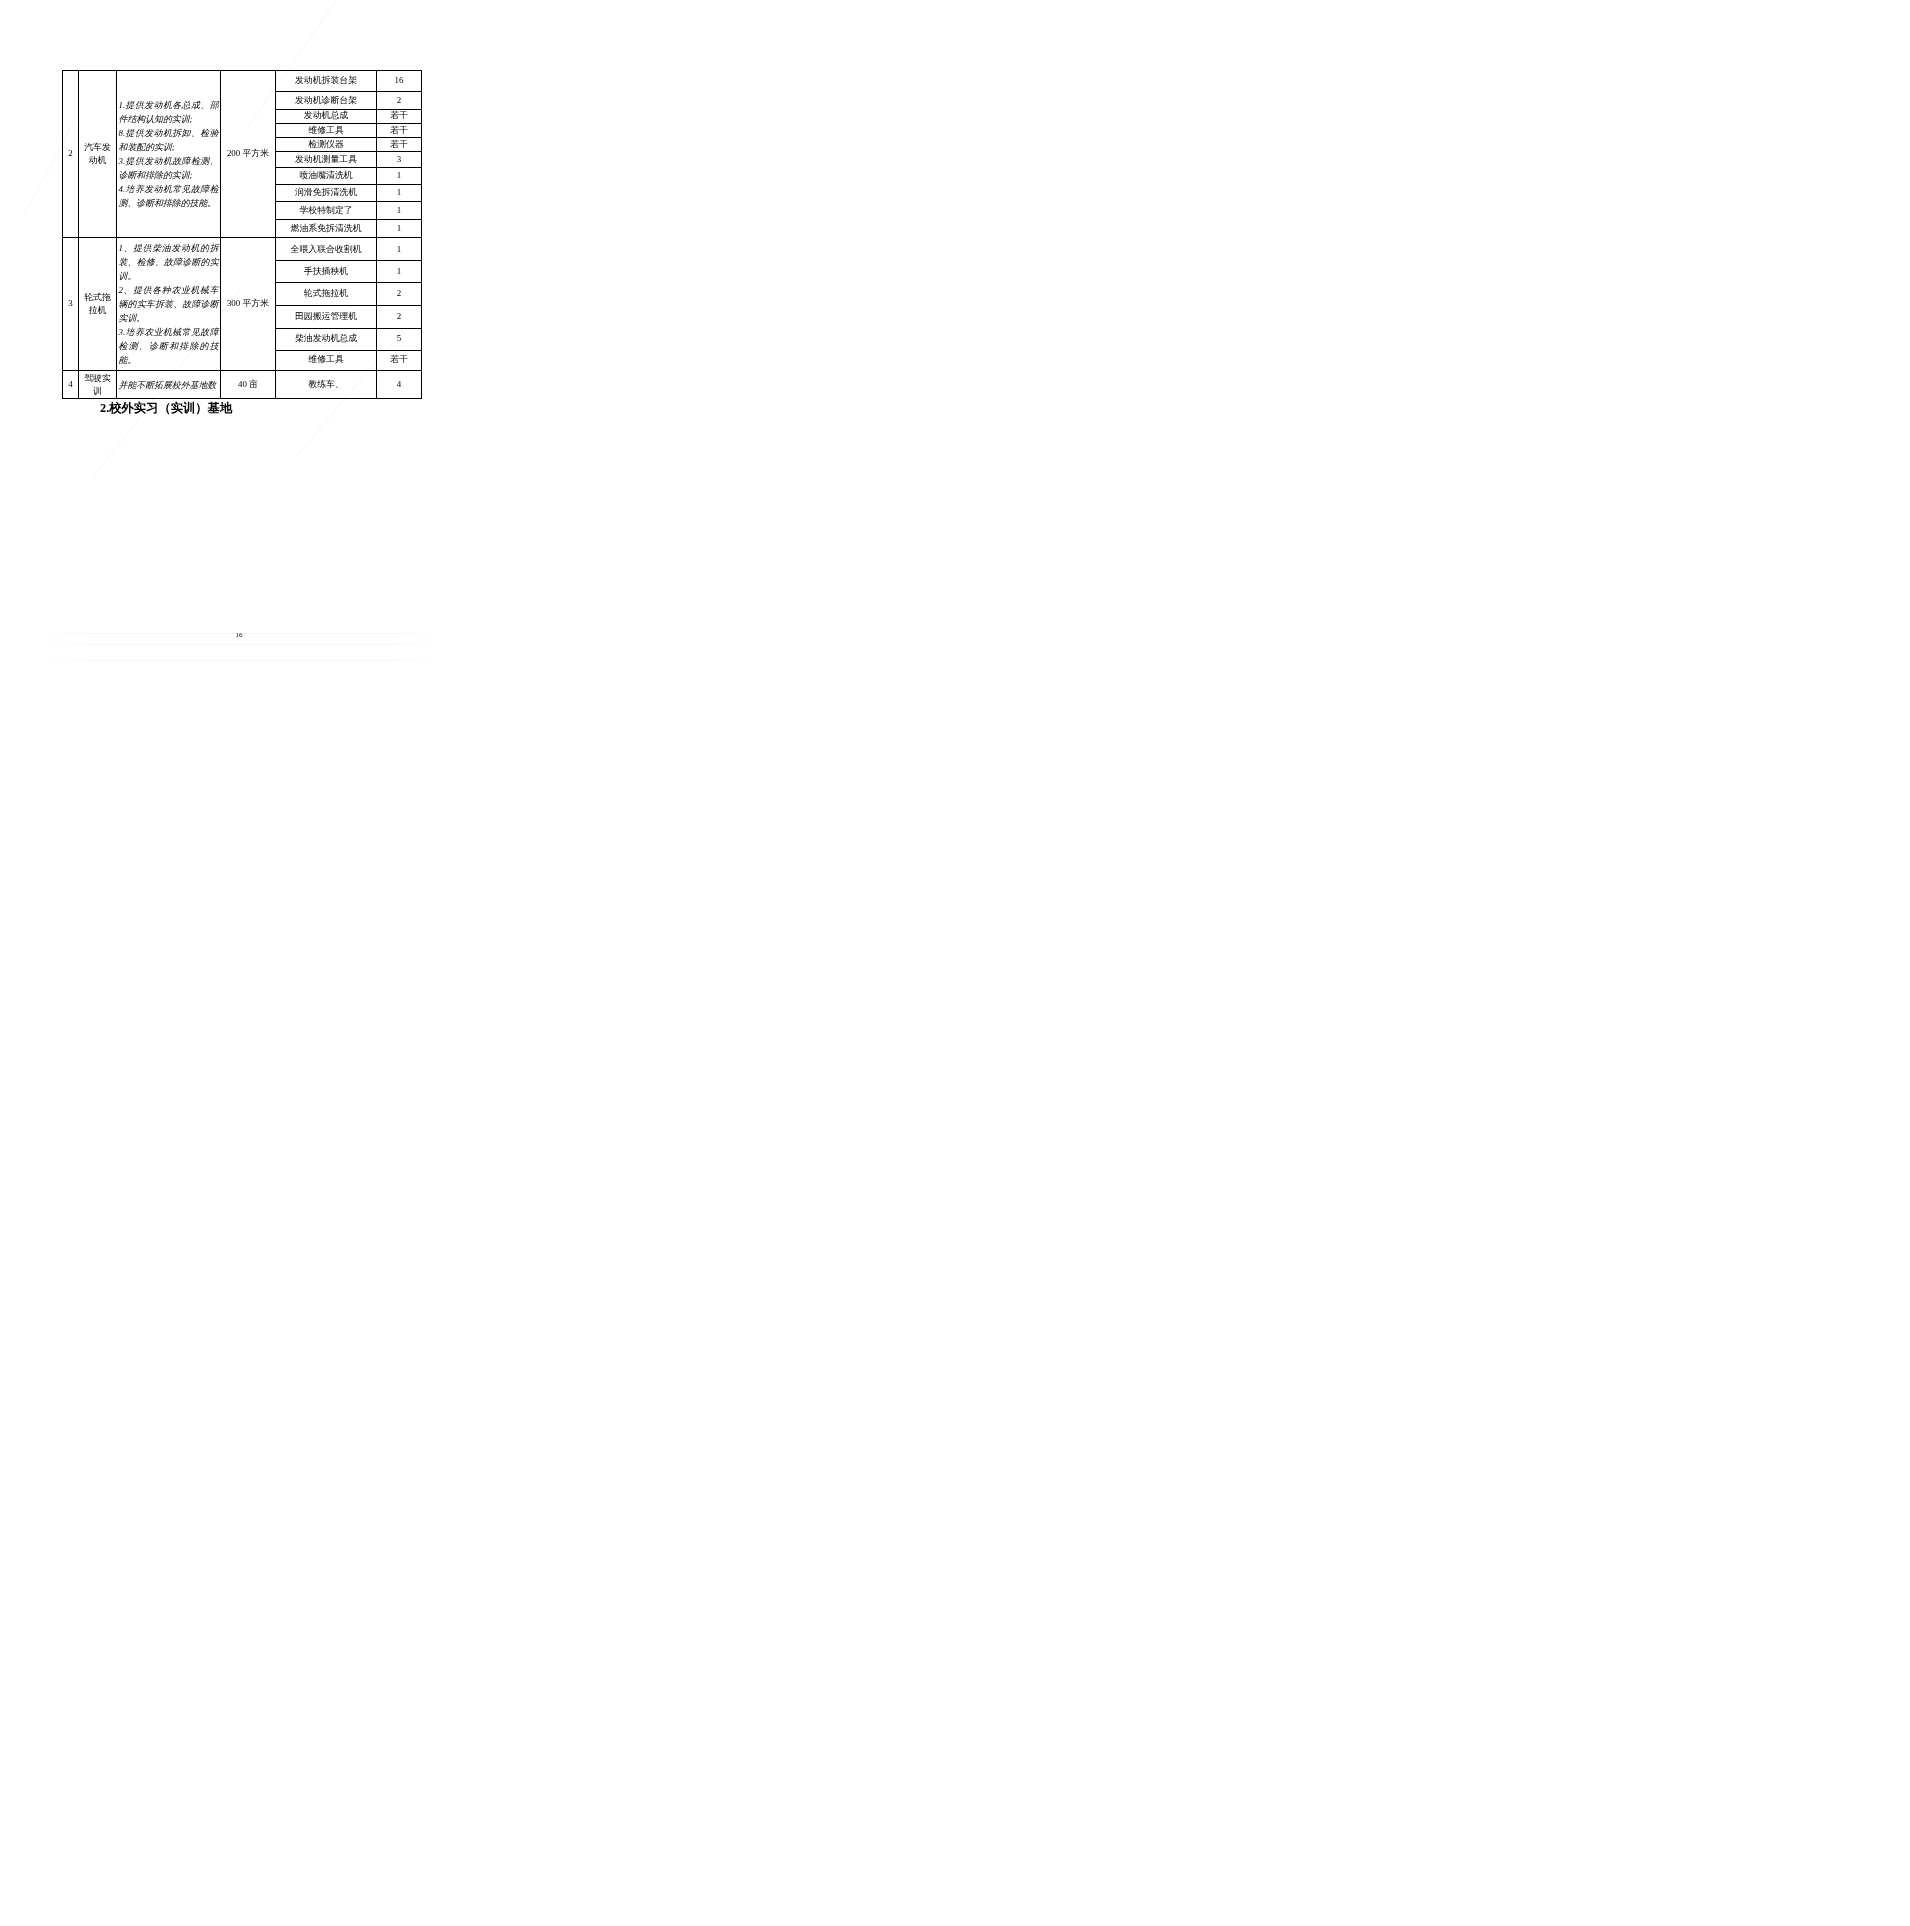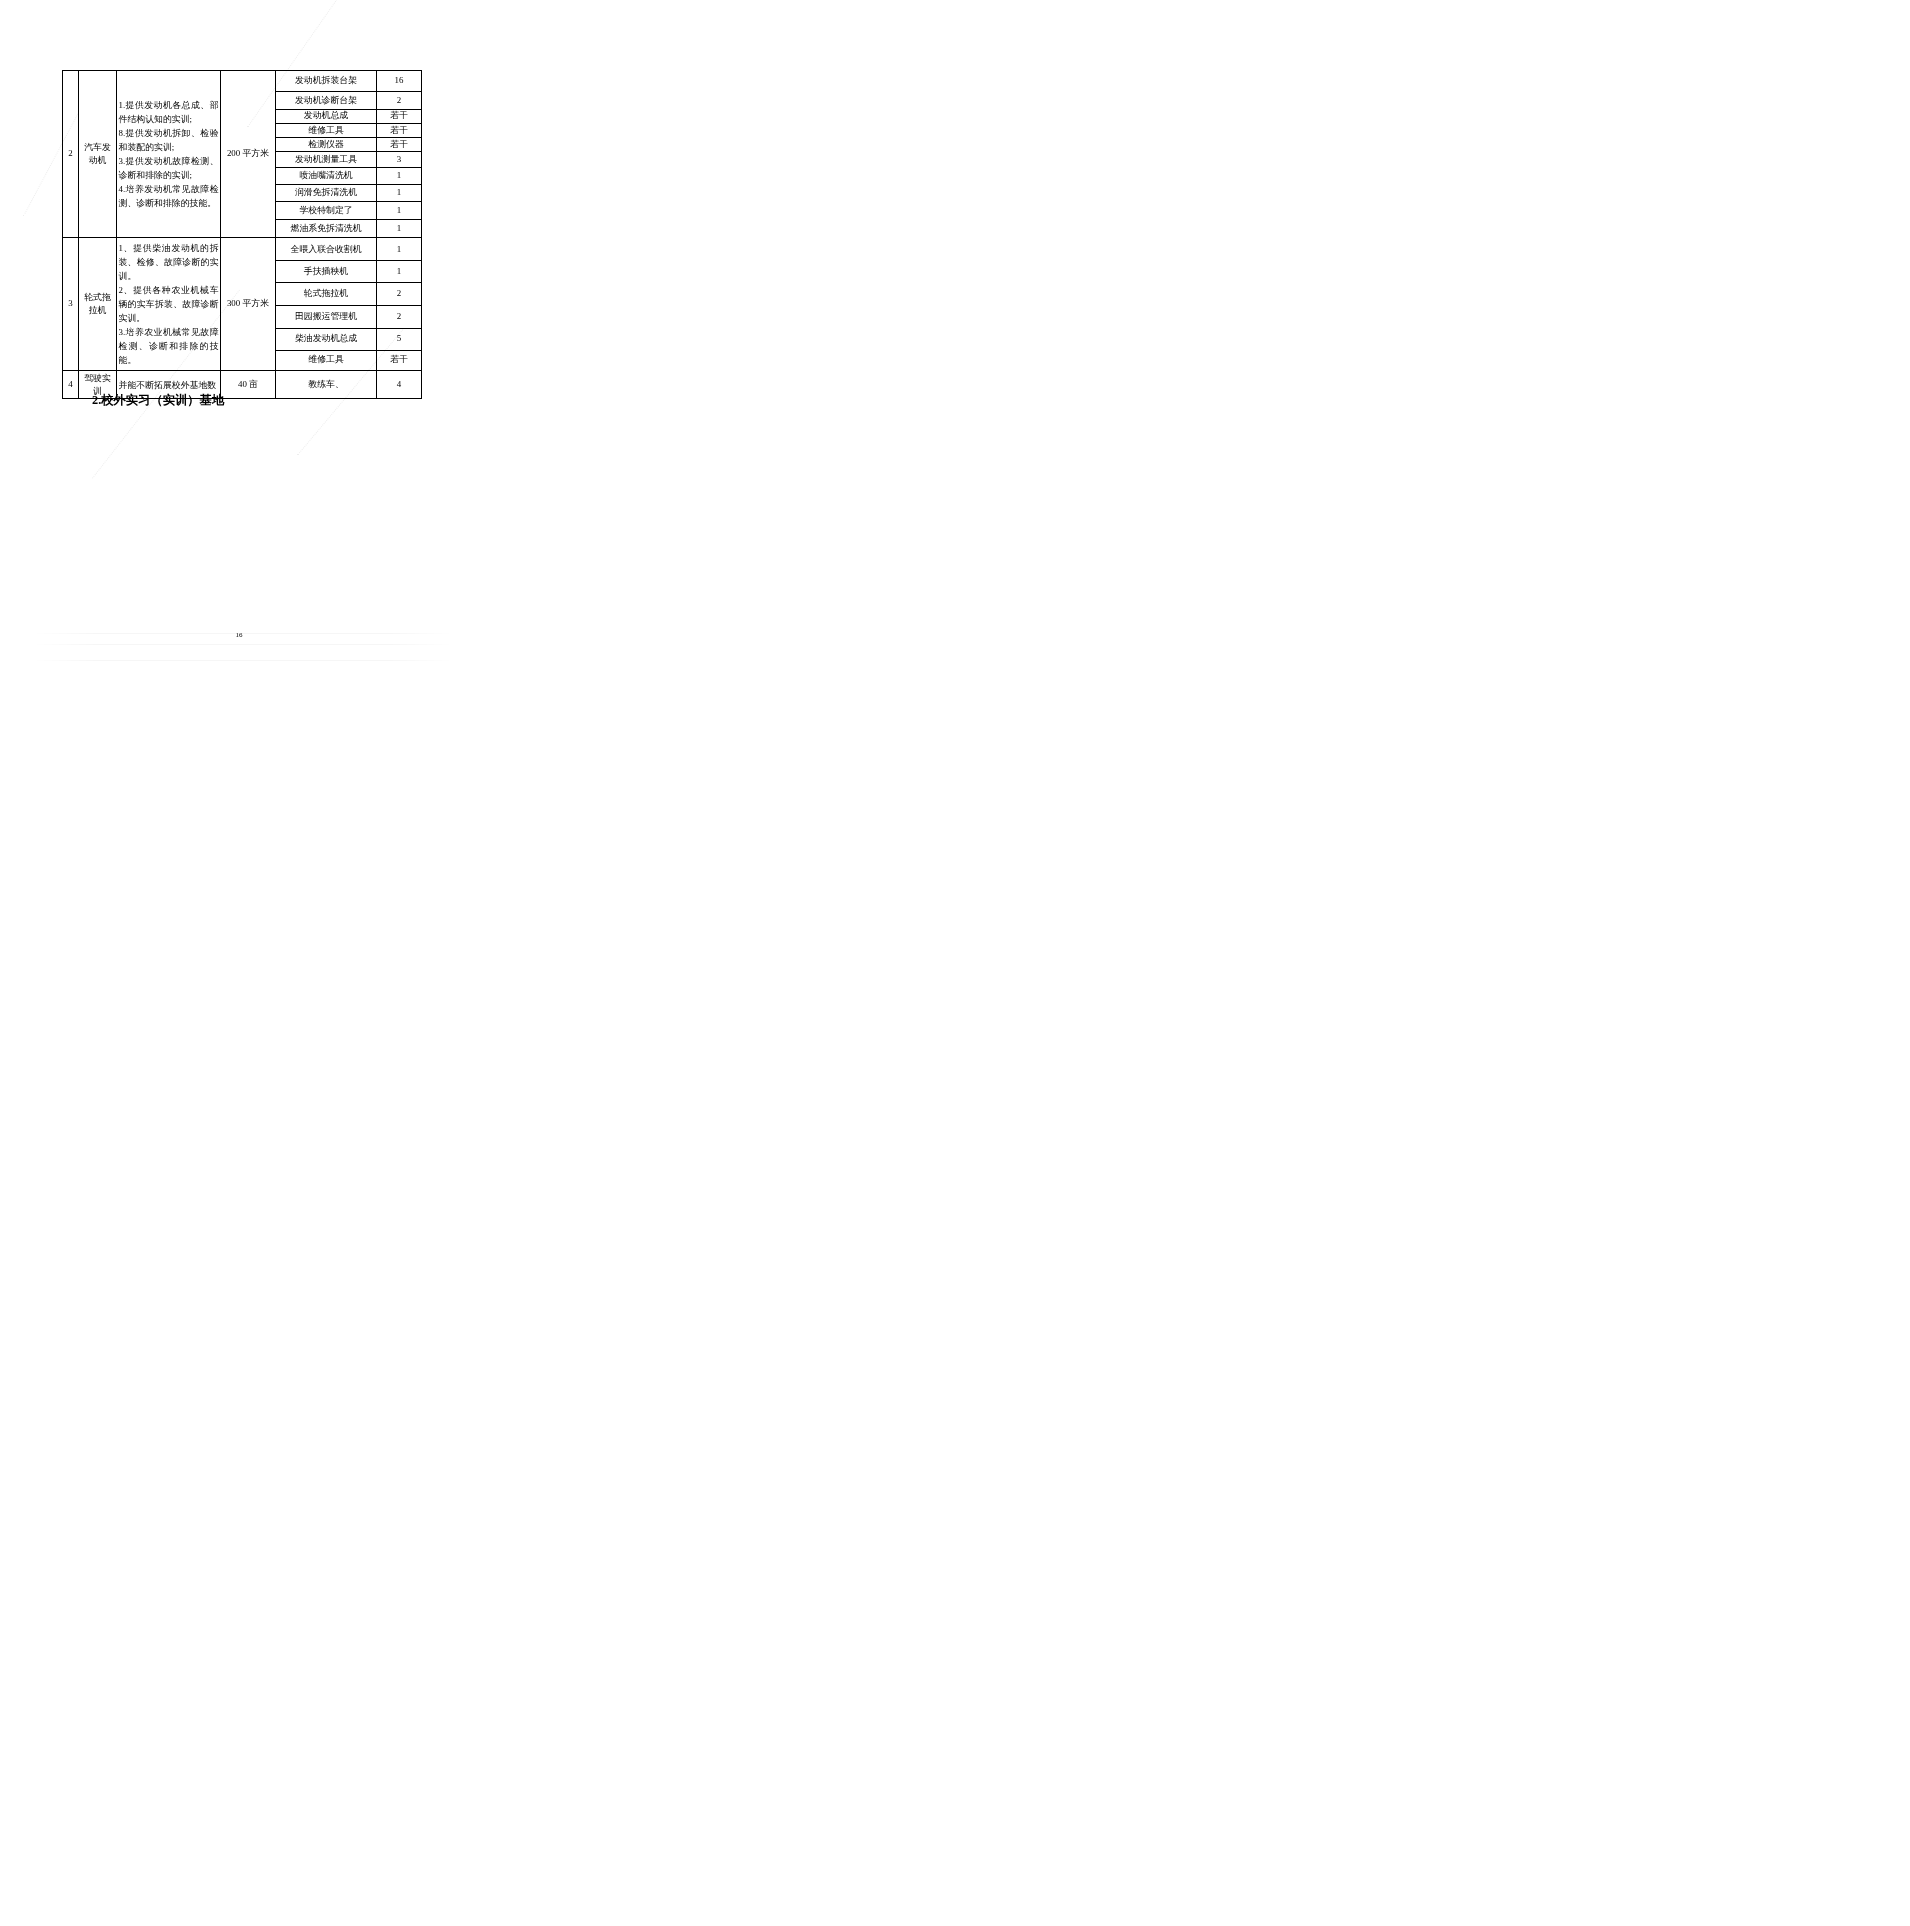--- a/index.html
+++ b/index.html
@@ -32,37 +32,37 @@
   }
   table.facilities td{
     border:0.4px solid #000;
     padding:0.8px 1.5px;
     text-align:center;vertical-align:middle;
     overflow:hidden;
   }
   table.facilities{border:1.2px solid #000;}
   tr.block-start td{border-top:1.2px solid #000;}
   td.desc-cell{
-    text-align:left;vertical-align:middle;padding:1.5px 3.1px 1.5px 3.5px;
+    text-align:left;vertical-align:middle;padding:1.5px 3.1px 1.5px 3.5px;font-style:italic;
   }
   .desc-item{
     text-align:justify;text-justify:inter-character;
     word-break:break-all;line-height:14px;
   }
   td.name-cell{padding:0.8px 2.3px;word-break:break-all;line-height:13px;}
   td.equip-cell{word-break:break-all;}
   
   .content{
     position:absolute;left:56px;top:386px;width:368px;
     font-size:11.6px;
   }
   .heading{
     font-weight:bold;font-size:12.3px;
     height:20px;line-height:20px;
-    padding-left:32px;margin:4px;
+    padding-left:32px;margin:12px;
   }
   .bodytext{margin:0;}
   .text-line{
     height:20px;line-height:20px;white-space:nowrap;
     word-break:break-all;
   }
   .text-line.fill{
     text-align:justify;text-align-last:justify;white-space:normal;
     height:20px;overflow:hidden;
   }

